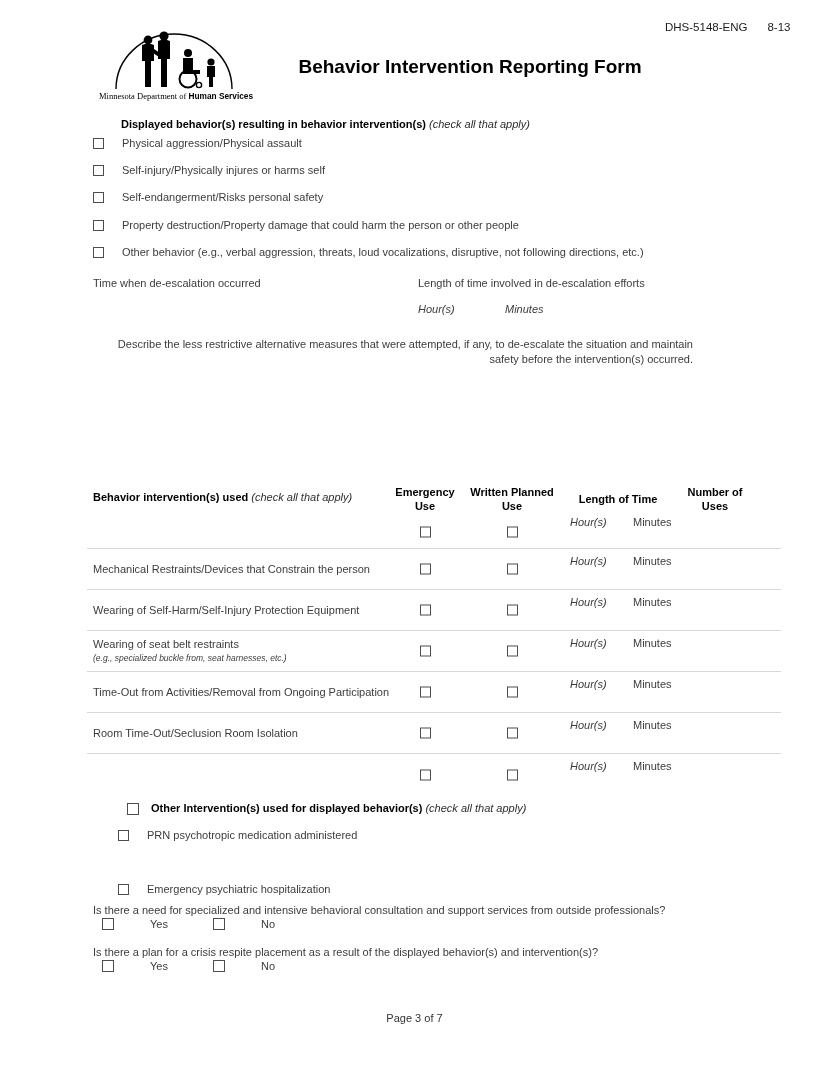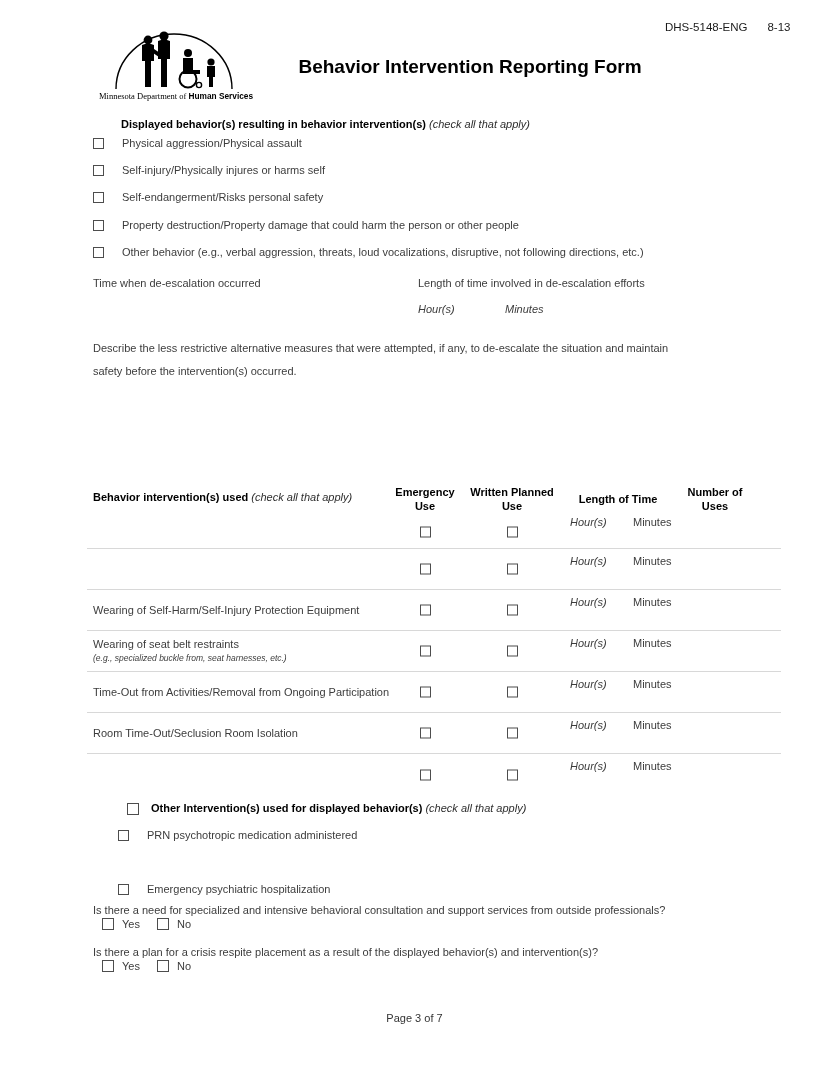--- a/index.html
+++ b/index.html
@@ -28,21 +28,21 @@
         background:#fff; flex:none; box-sizing:content-box; }
   .cb.lg { width:10px; height:10px; }
 
   
   .sec1 { top:118px; left:93px; width:695px;padding-left:28px; }
   .opt { position:absolute; left:0; display:flex; align-items:flex-start; white-space:nowrap; }
   .opt .cb { margin-top:0px; }
   .opt .lbl { margin-left:18px; line-height:11px; }
 
   
-  .describe { line-height:23px; }
+  .describe { line-height:15px;text-align:right; }
 
   
   .tbl { top:483px; left:87px; width:694px; }
   .thead { position:relative; height:32px; }
   .thead .colhead { position:absolute; text-align:center; font-weight:bold; color:#000; line-height:14px; }
   .trow { position:relative; box-sizing:border-box; }
   .trow.bt { border-top:1px solid #d8d8d8; }
   .r1 { height:33px; } .rm { height:41px; } .r7 { height:43px; }
   .trow .rl { position:absolute; left:6px; top:50%; transform:translateY(-50%);
               width:320px; line-height:13px; }
@@ -54,21 +54,21 @@
   .rowtop .hm-h, .rowtop .hm-m { top:6px; }
   .r1 .hm-h, .r1 .hm-m { top:1px; }
   .subnote { font-size:8.5px; font-style:italic; line-height:11px; margin-top:2px; color:#3c3c3c; }
   .inline-note { font-size:9px; color:#3c3c3c; }
 
   
   .oi-head { display:flex; align-items:flex-start; white-space:nowrap;padding-left:32px; }
   .oi-head .hl { margin-left:12px; margin-top:-1px; }
 
   
-  .yesno { display:flex; align-items:flex-start; white-space:nowrap; }
+  .yesno { display:flex; align-items:flex-start; white-space:nowrap;gap:28px; }
   .yesno .yn-lbl { margin-left:8px; }
   .yesno .cb2 { margin-left:17px; }
 
   .footer { top:1012px; left:0; width:829px; text-align:center; color:#333; }
 </style>
 </head>
 <body>
 
 <div class="page">
 
@@ -144,20 +144,21 @@
     <div class="trow r1">
       <span class="hm-h">Hour(s)</span>
       <span class="hm-m">Minutes</span>
       <span class="cb c1"></span>
       <span class="cb c2"></span>
     </div>
 
     <div class="trow rm bt rowtop">
       <span class="hm-h">Hour(s)</span>
       <span class="hm-m">Minutes</span>
+      <div class="rl">Mechanical Restraints/Devices that Constrain the person</div>
       <span class="cb c1"></span>
       <span class="cb c2"></span>
     </div>
 
     <div class="trow rm bt rowtop">
       <span class="hm-h">Hour(s)</span>
       <span class="hm-m">Minutes</span>
       <div class="rl">Wearing of Self-Harm/Self-Injury Protection Equipment</div>
       <span class="cb c1"></span>
       <span class="cb c2"></span>

